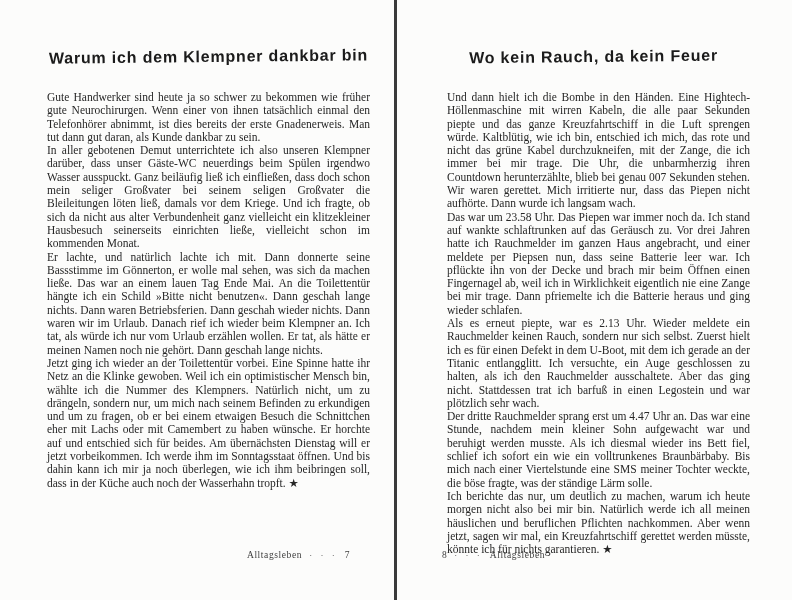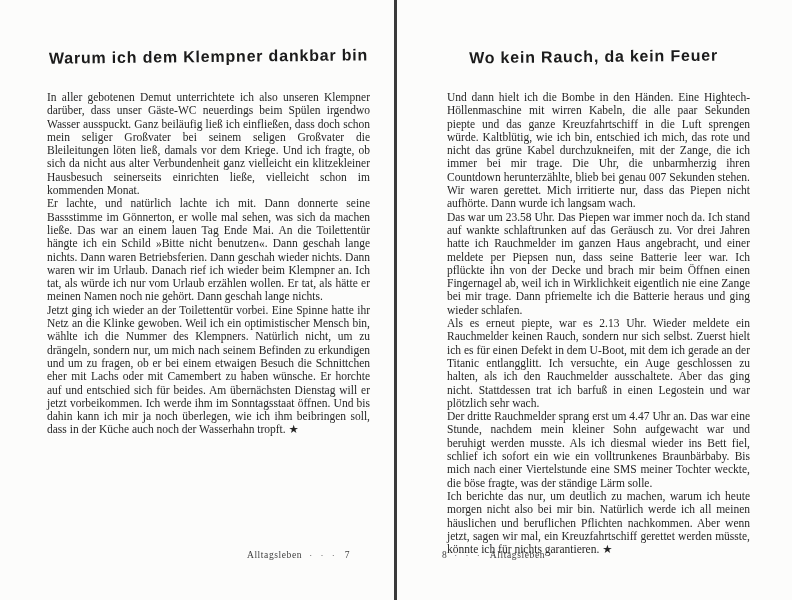--- a/index.html
+++ b/index.html
@@ -70,20 +70,21 @@
   .footer-dots { letter-spacing: 3px; font-size: 9px; }
 </style>
 </head>
 <body>
 
 <div class="spread">
 
   <section class="page page-left">
     <h1 class="chapter-title">Warum ich dem Klempner dankbar bin</h1>
     <div class="text-block">
+      <p>Gute Handwerker sind heute ja so schwer zu bekommen wie früher gute Neurochirurgen. Wenn einer von ihnen tatsächlich einmal den Telefonhörer abnimmt, ist dies bereits der erste Gnadenerweis. Man tut dann gut daran, als Kunde dankbar zu sein.</p>
       <p>In aller gebotenen Demut unterrichtete ich also unseren Klempner darüber, dass unser Gäste-WC neuerdings beim Spülen irgendwo Wasser ausspuckt. Ganz beiläufig ließ ich einfließen, dass doch schon mein seliger Großvater bei seinem seligen Großvater die Bleileitungen löten ließ, damals vor dem Kriege. Und ich fragte, ob sich da nicht aus alter Verbundenheit ganz vielleicht ein klitzekleiner Hausbesuch seinerseits einrichten ließe, vielleicht schon im kommenden Monat.</p>
       <p>Er lachte, und natürlich lachte ich mit. Dann donnerte seine Bassstimme im Gönnerton, er wolle mal sehen, was sich da machen ließe. Das war an einem lauen Tag Ende Mai. An die Toilettentür hängte ich ein Schild »Bitte nicht benutzen«. Dann geschah lange nichts. Dann waren Betriebsferien. Dann geschah wieder nichts. Dann waren wir im Urlaub. Danach rief ich wieder beim Klempner an. Ich tat, als würde ich nur vom Urlaub erzählen wollen. Er tat, als hätte er meinen Namen noch nie gehört. Dann geschah lange nichts.</p>
       <p>Jetzt ging ich wieder an der Toilettentür vorbei. Eine Spinne hatte ihr Netz an die Klinke gewoben. Weil ich ein optimistischer Mensch bin, wählte ich die Nummer des Klempners. Natürlich nicht, um zu drängeln, sondern nur, um mich nach seinem Befinden zu erkundigen und um zu fragen, ob er bei einem etwaigen Besuch die Schnittchen eher mit Lachs oder mit Camembert zu haben wünsche. Er horchte auf und entschied sich für beides. Am übernächsten Dienstag will er jetzt vorbeikommen. Ich werde ihm im Sonntagsstaat öffnen. Und bis dahin kann ich mir ja noch überlegen, wie ich ihm beibringen soll, dass in der Küche auch noch der Wasserhahn tropft. ★</p>
     </div>
     <div class="page-footer">
       <span>Alltagsleben</span>
       <span class="footer-dots">· · ·</span>
       <span>7</span>
     </div>
   </section>

